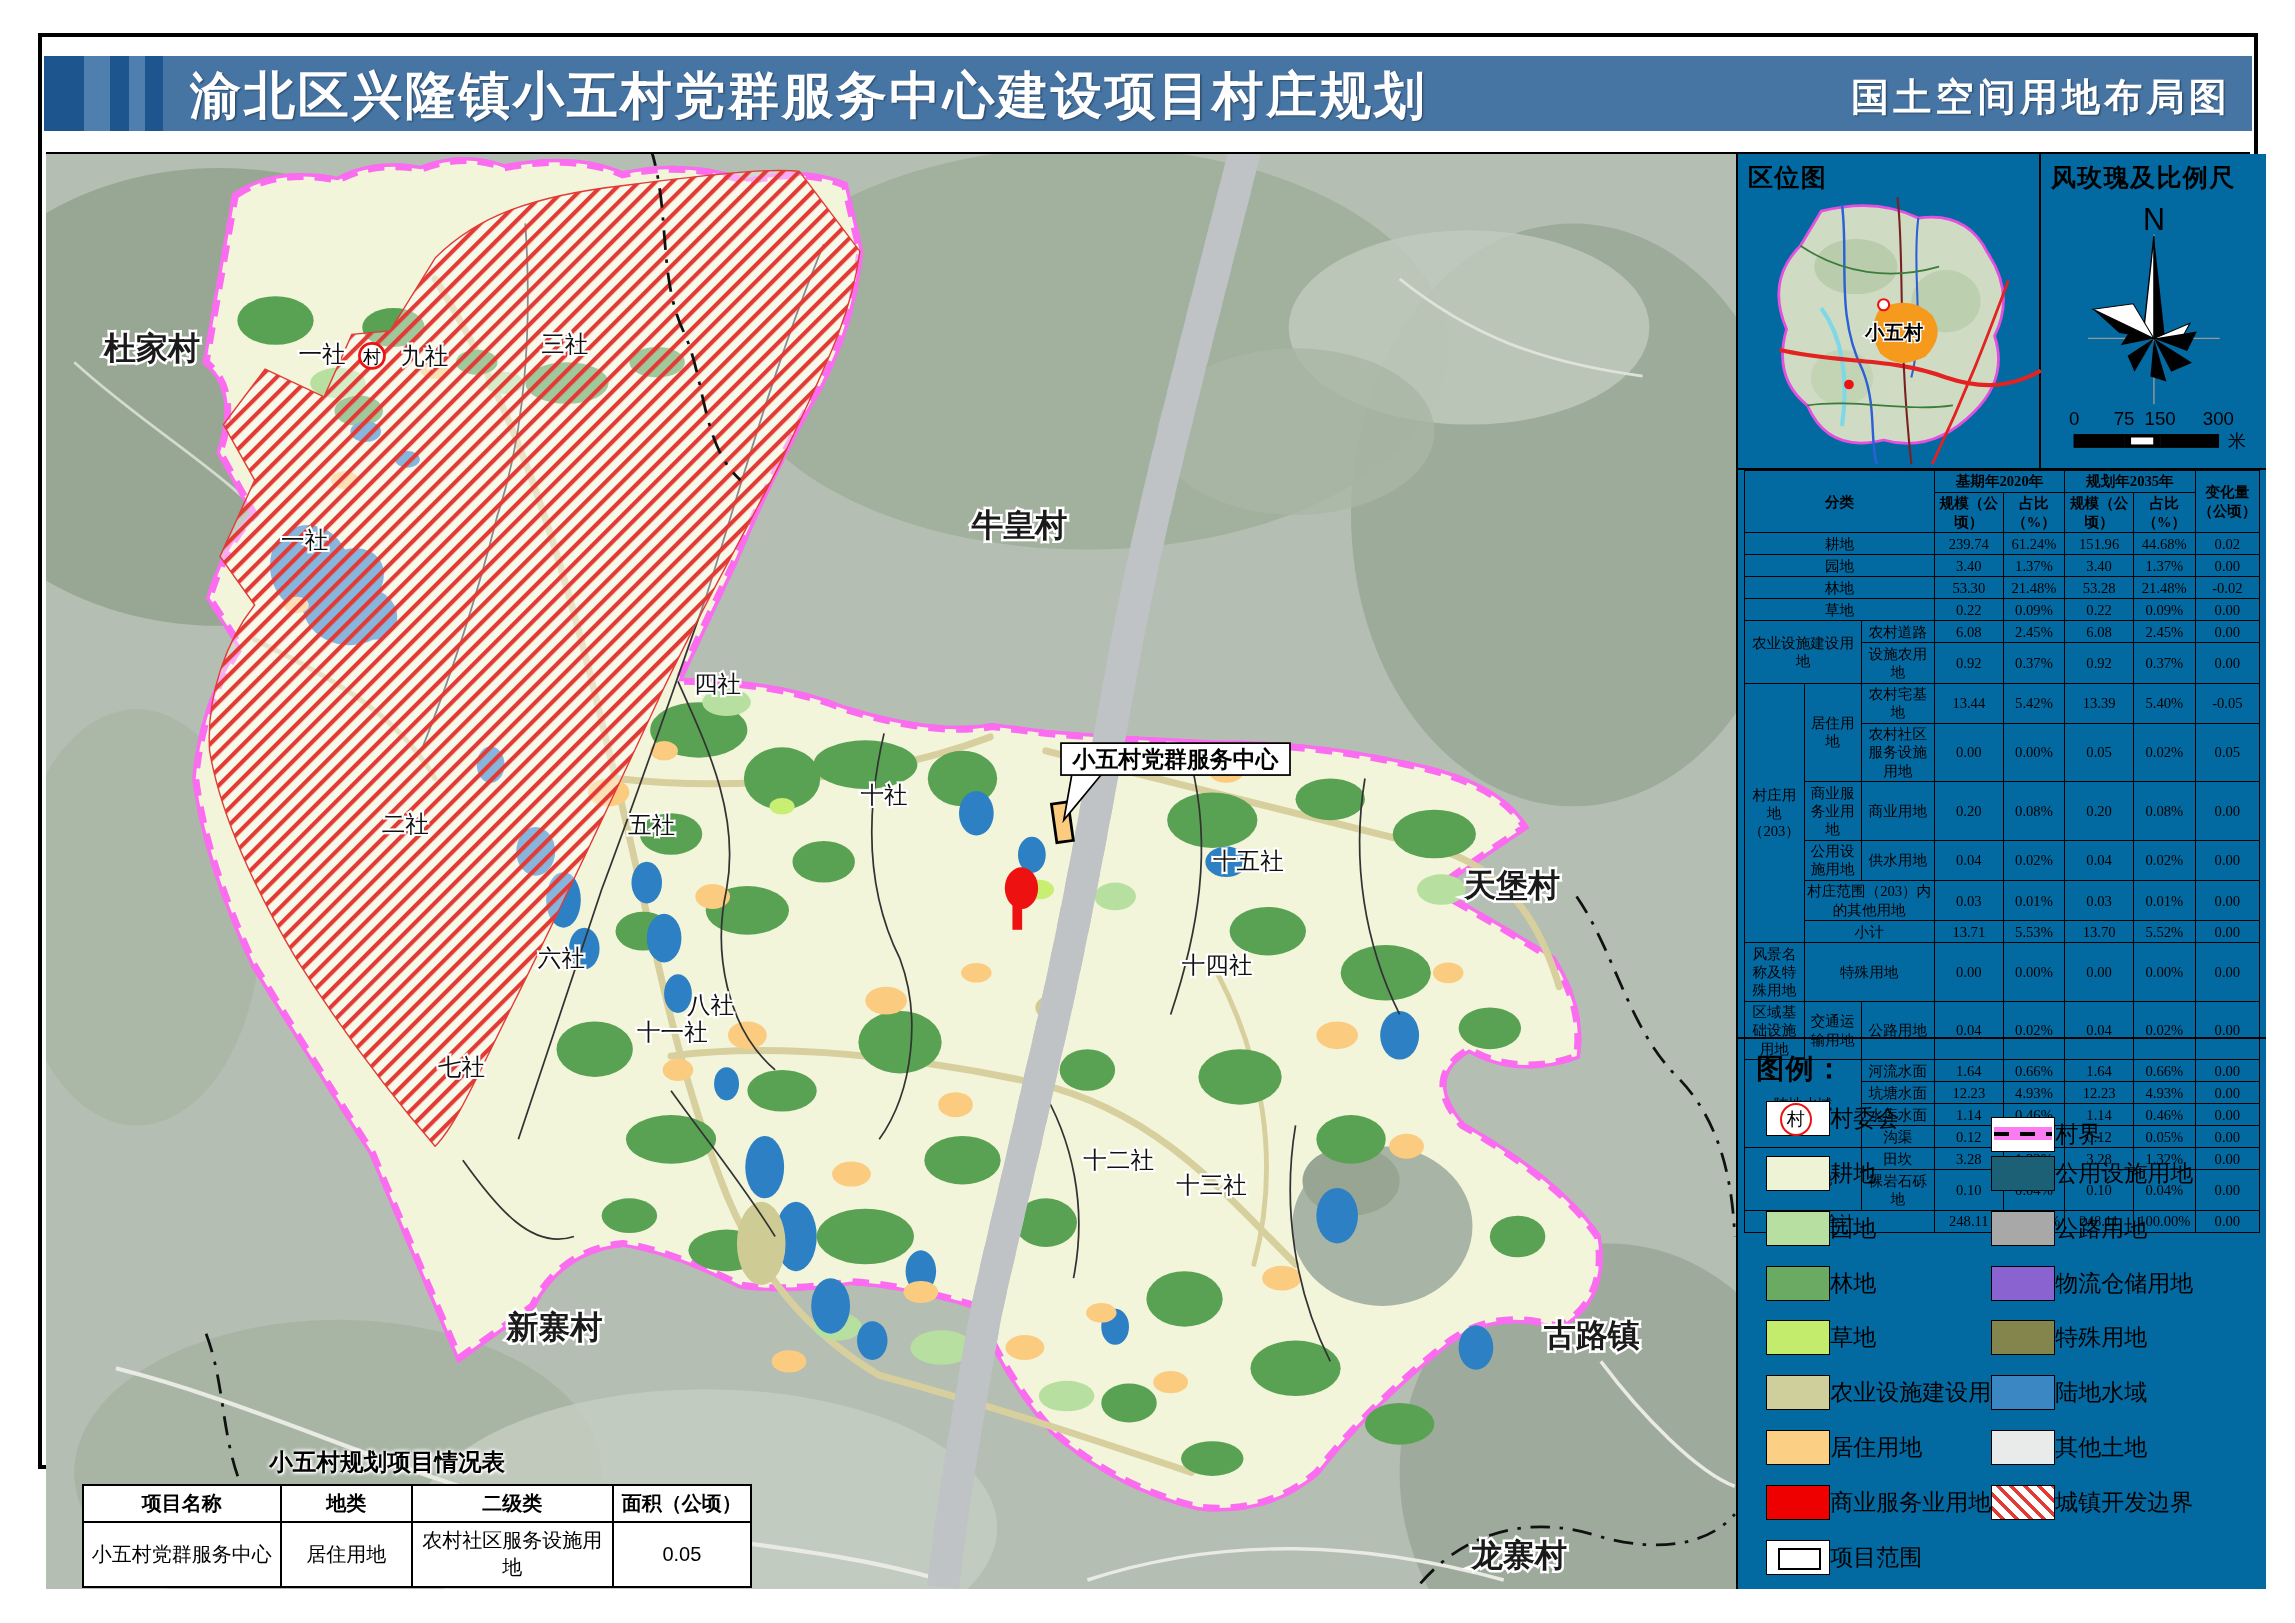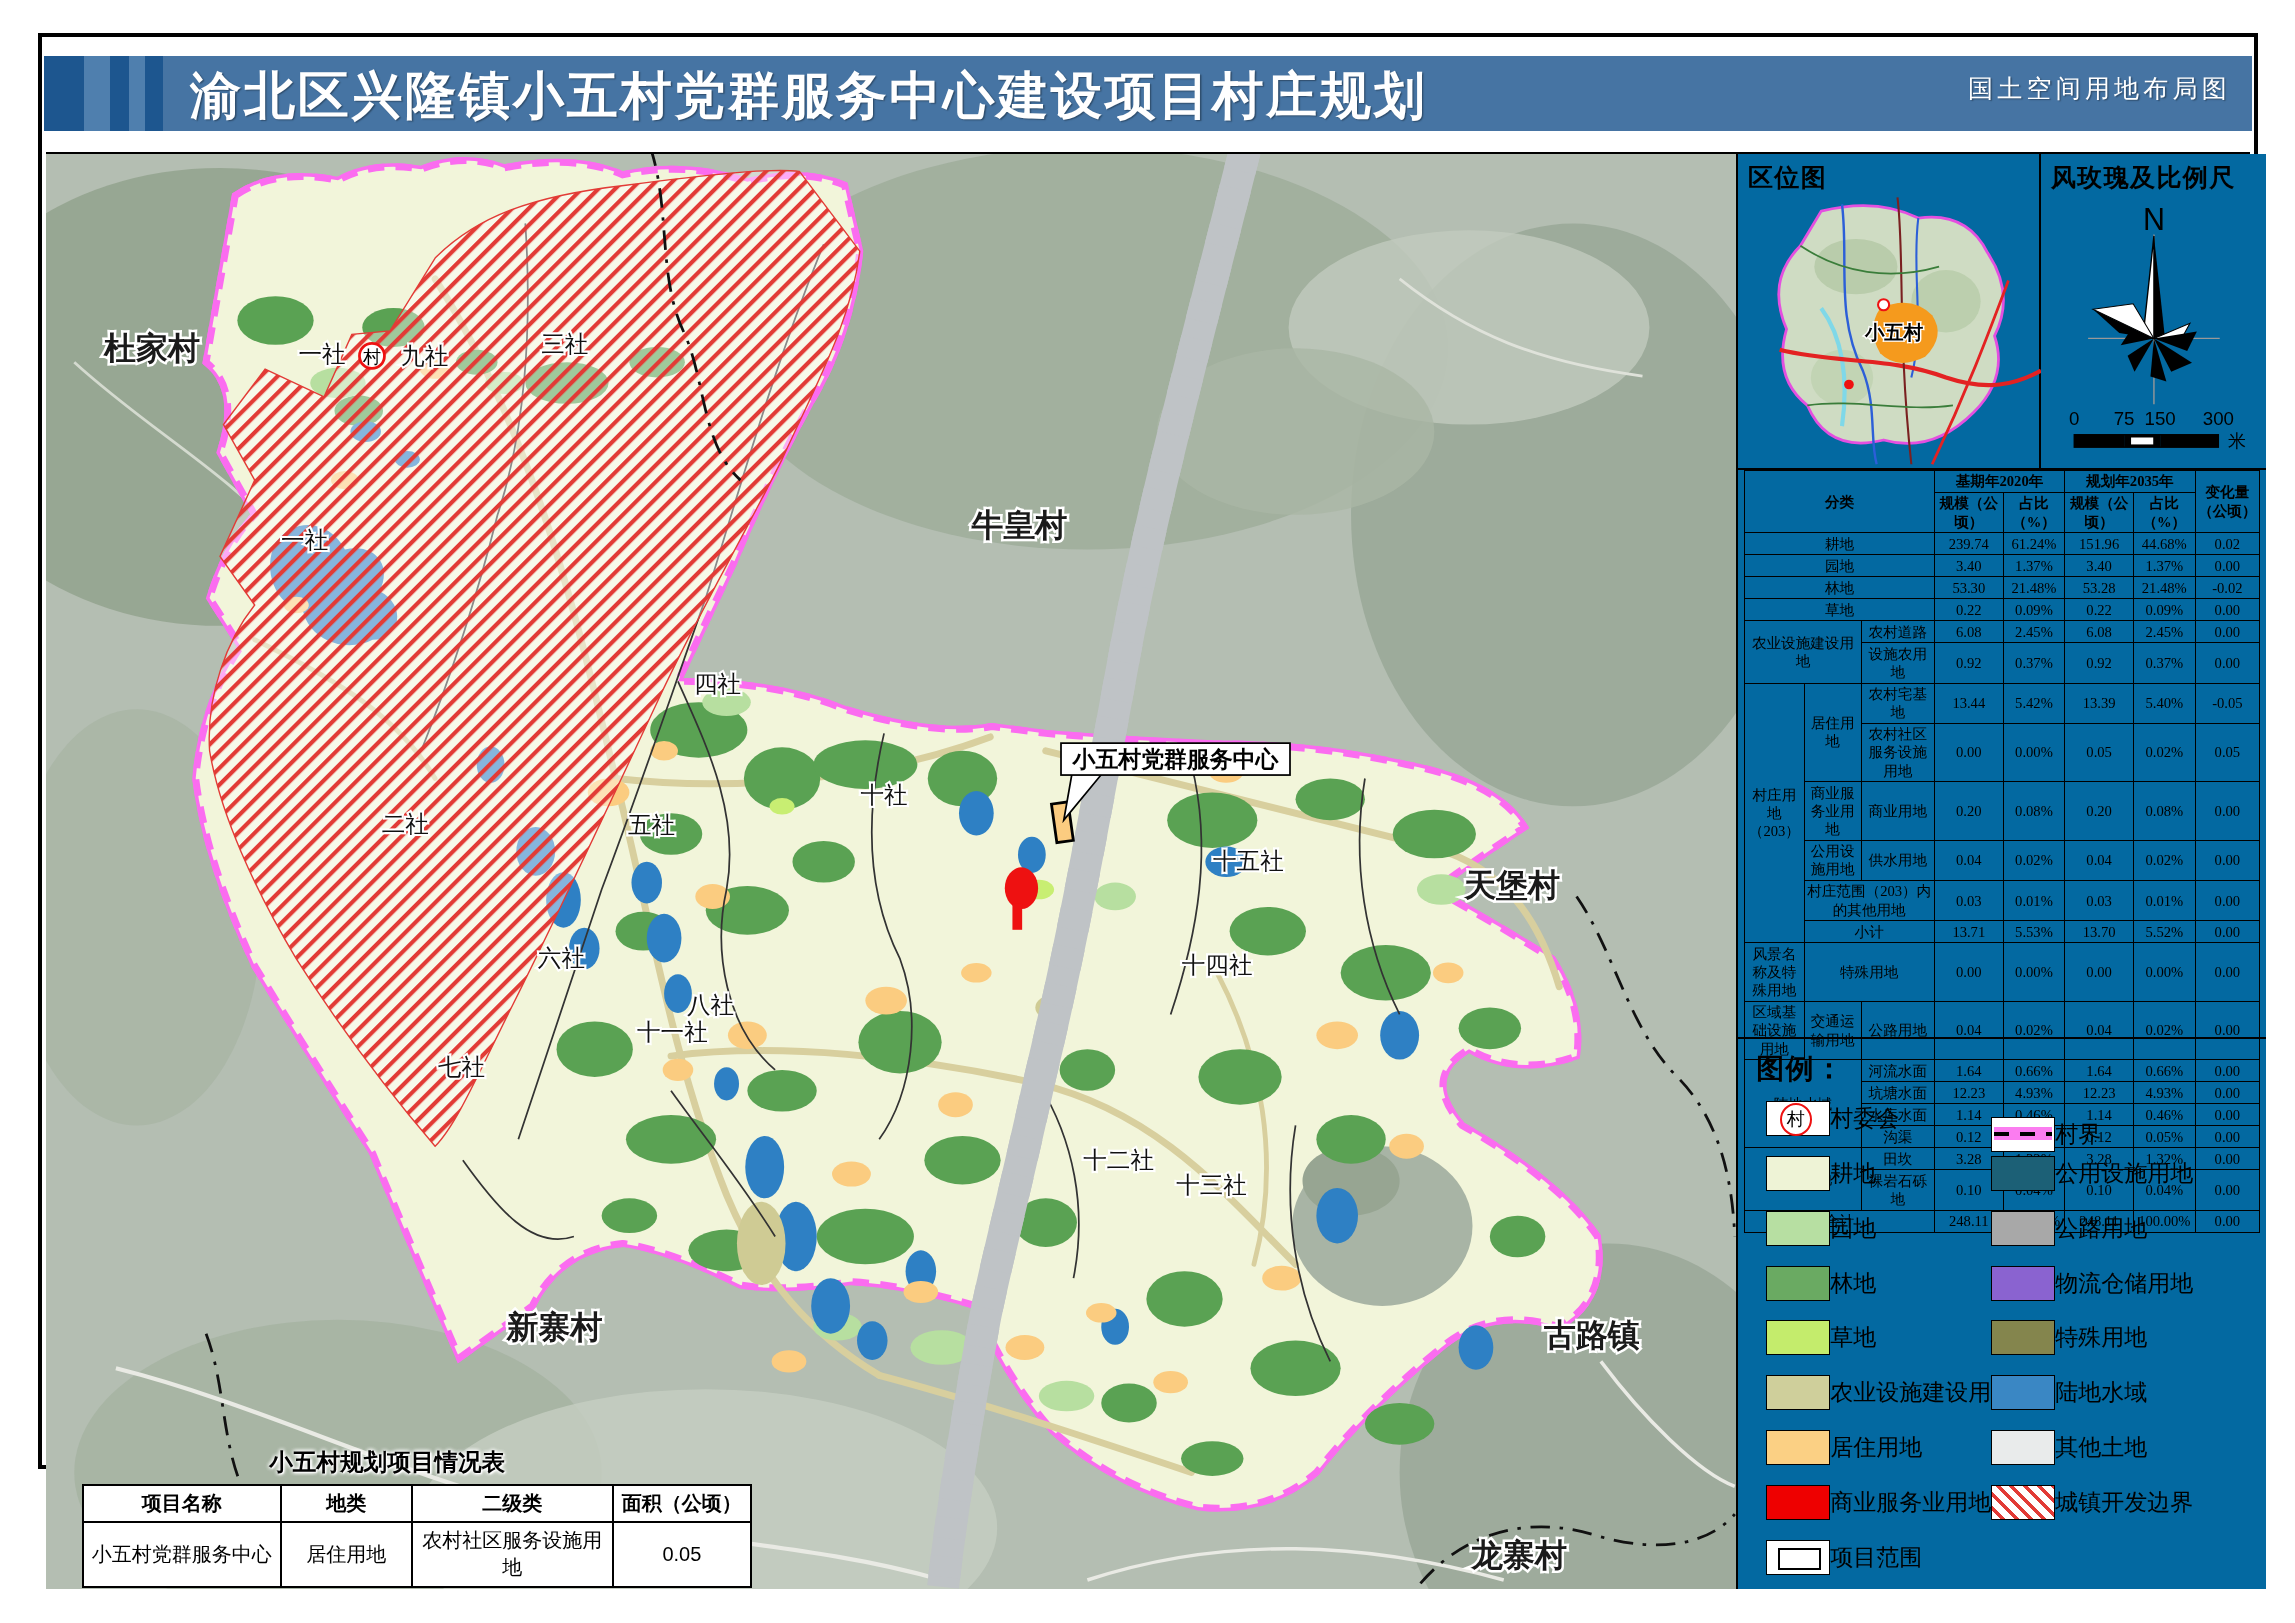--- a/index.html
+++ b/index.html
@@ -4,21 +4,21 @@
 <style>
   html,body{margin:0;padding:0;background:#fff;}
   .page{position:relative;width:2295px;height:1624px;background:#fff;font-family:"Liberation Sans",sans-serif;overflow:hidden;}
   .frame{position:absolute;left:38px;top:33px;width:2220px;height:1436px;border:4.9px solid #000;box-sizing:border-box;background:#fff;}
   
   .hdr{position:absolute;left:2.1px;top:19.4px;right:2.1px;height:75px;background:#4674a3;}
   .hdr .stripes{position:absolute;left:0;top:0;bottom:0;width:125px;display:flex;}
   .hdr .s1{background:#1d568f;} .hdr .s2{background:#4f7fae;}
   .hdr .stripes div{height:100%;}
   .hdr-title{position:absolute;left:146px;top:5.6px;font-size:51px;font-weight:bold;color:#fff;letter-spacing:2.8px;text-shadow:1.4px 1.4px 1.4px rgba(0,0,0,.35);}
-  .hdr-right{position:absolute;right:21px;top:15.3px;font-size:25px;font-weight:normal;color:#fff;letter-spacing:4.2px;text-shadow:1.4px 1.4px 1.4px rgba(0,0,0,.35);}
+  .hdr-right{position:absolute;right:21px;top:15.3px;font-size:38px;font-weight:bold;color:#fff;letter-spacing:4.2px;text-shadow:1.4px 1.4px 1.4px rgba(0,0,0,.35);}
   
   .content{position:absolute;left:4.2px;top:115px;right:4.2px;bottom:2.8px;border-top:2.8px solid #000;}
   .mapwrap{position:absolute;left:0;top:0;width:1690px;height:1435px;border-right:2.8px solid #000;box-sizing:content-box;background:#b7c0b4;}
   .mapwrap svg{display:block;}
   
   .projbox{position:absolute;left:0px;bottom:1.4px;width:677px;padding-left:36px;}
   .projtitle{font-size:23.6px;font-weight:bold;color:#000;text-align:center;width:444px;margin-left:83px;
     text-shadow:0 0 4.2px #fff,0 0 4.2px #fff,0 0 4.2px #fff,1.4px 1.4px 1.4px #fff;}
   table.proj{border-collapse:collapse;background:#fff;width:670px;margin-top:5.6px;}
   table.proj td,table.proj th{border:2.1px solid #000;font-size:20px;text-align:center;padding:4.2px 2.8px;}

